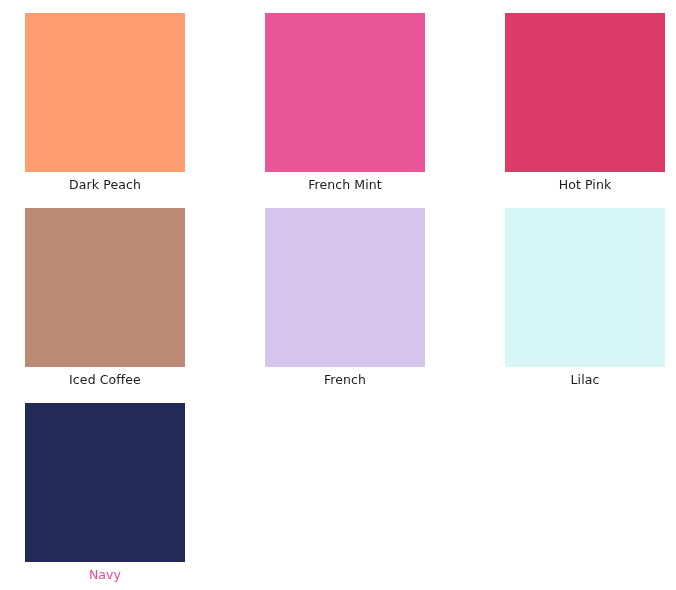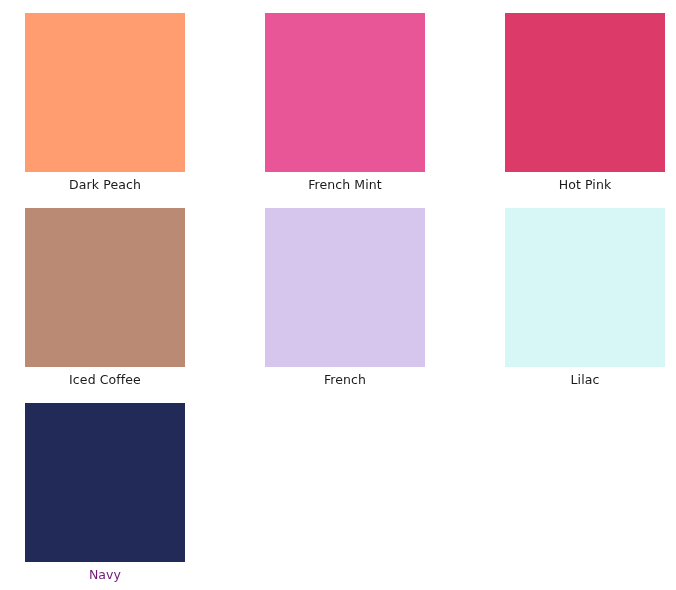--- a/index.html
+++ b/index.html
@@ -92,21 +92,21 @@
       <span class="swatch-label" style="color: rgb(26, 26, 26);">French</span>
     </div>
 
     <div class="swatch-cell">
       <span class="swatch-chip" style="background-color: rgb(215, 247, 247);"></span>
       <span class="swatch-label" style="color: rgb(26, 26, 26);">Lilac</span>
     </div>
 
     <div class="swatch-cell">
       <span class="swatch-chip" style="background-color: rgb(34, 43, 87);"></span>
-      <span class="swatch-label" style="color: #701a75;">Navy</span>
+      <span class="swatch-label" style="color: #ec4899;">Navy</span>
     </div>
 
     <div class="swatch-cell is-empty">
       <span class="swatch-chip"></span>
       <span class="swatch-label" style="color: rgb(26, 26, 26);"></span>
     </div>
 
     <div class="swatch-cell is-empty">
       <span class="swatch-chip"></span>
       <span class="swatch-label" style="color: rgb(26, 26, 26);"></span>

